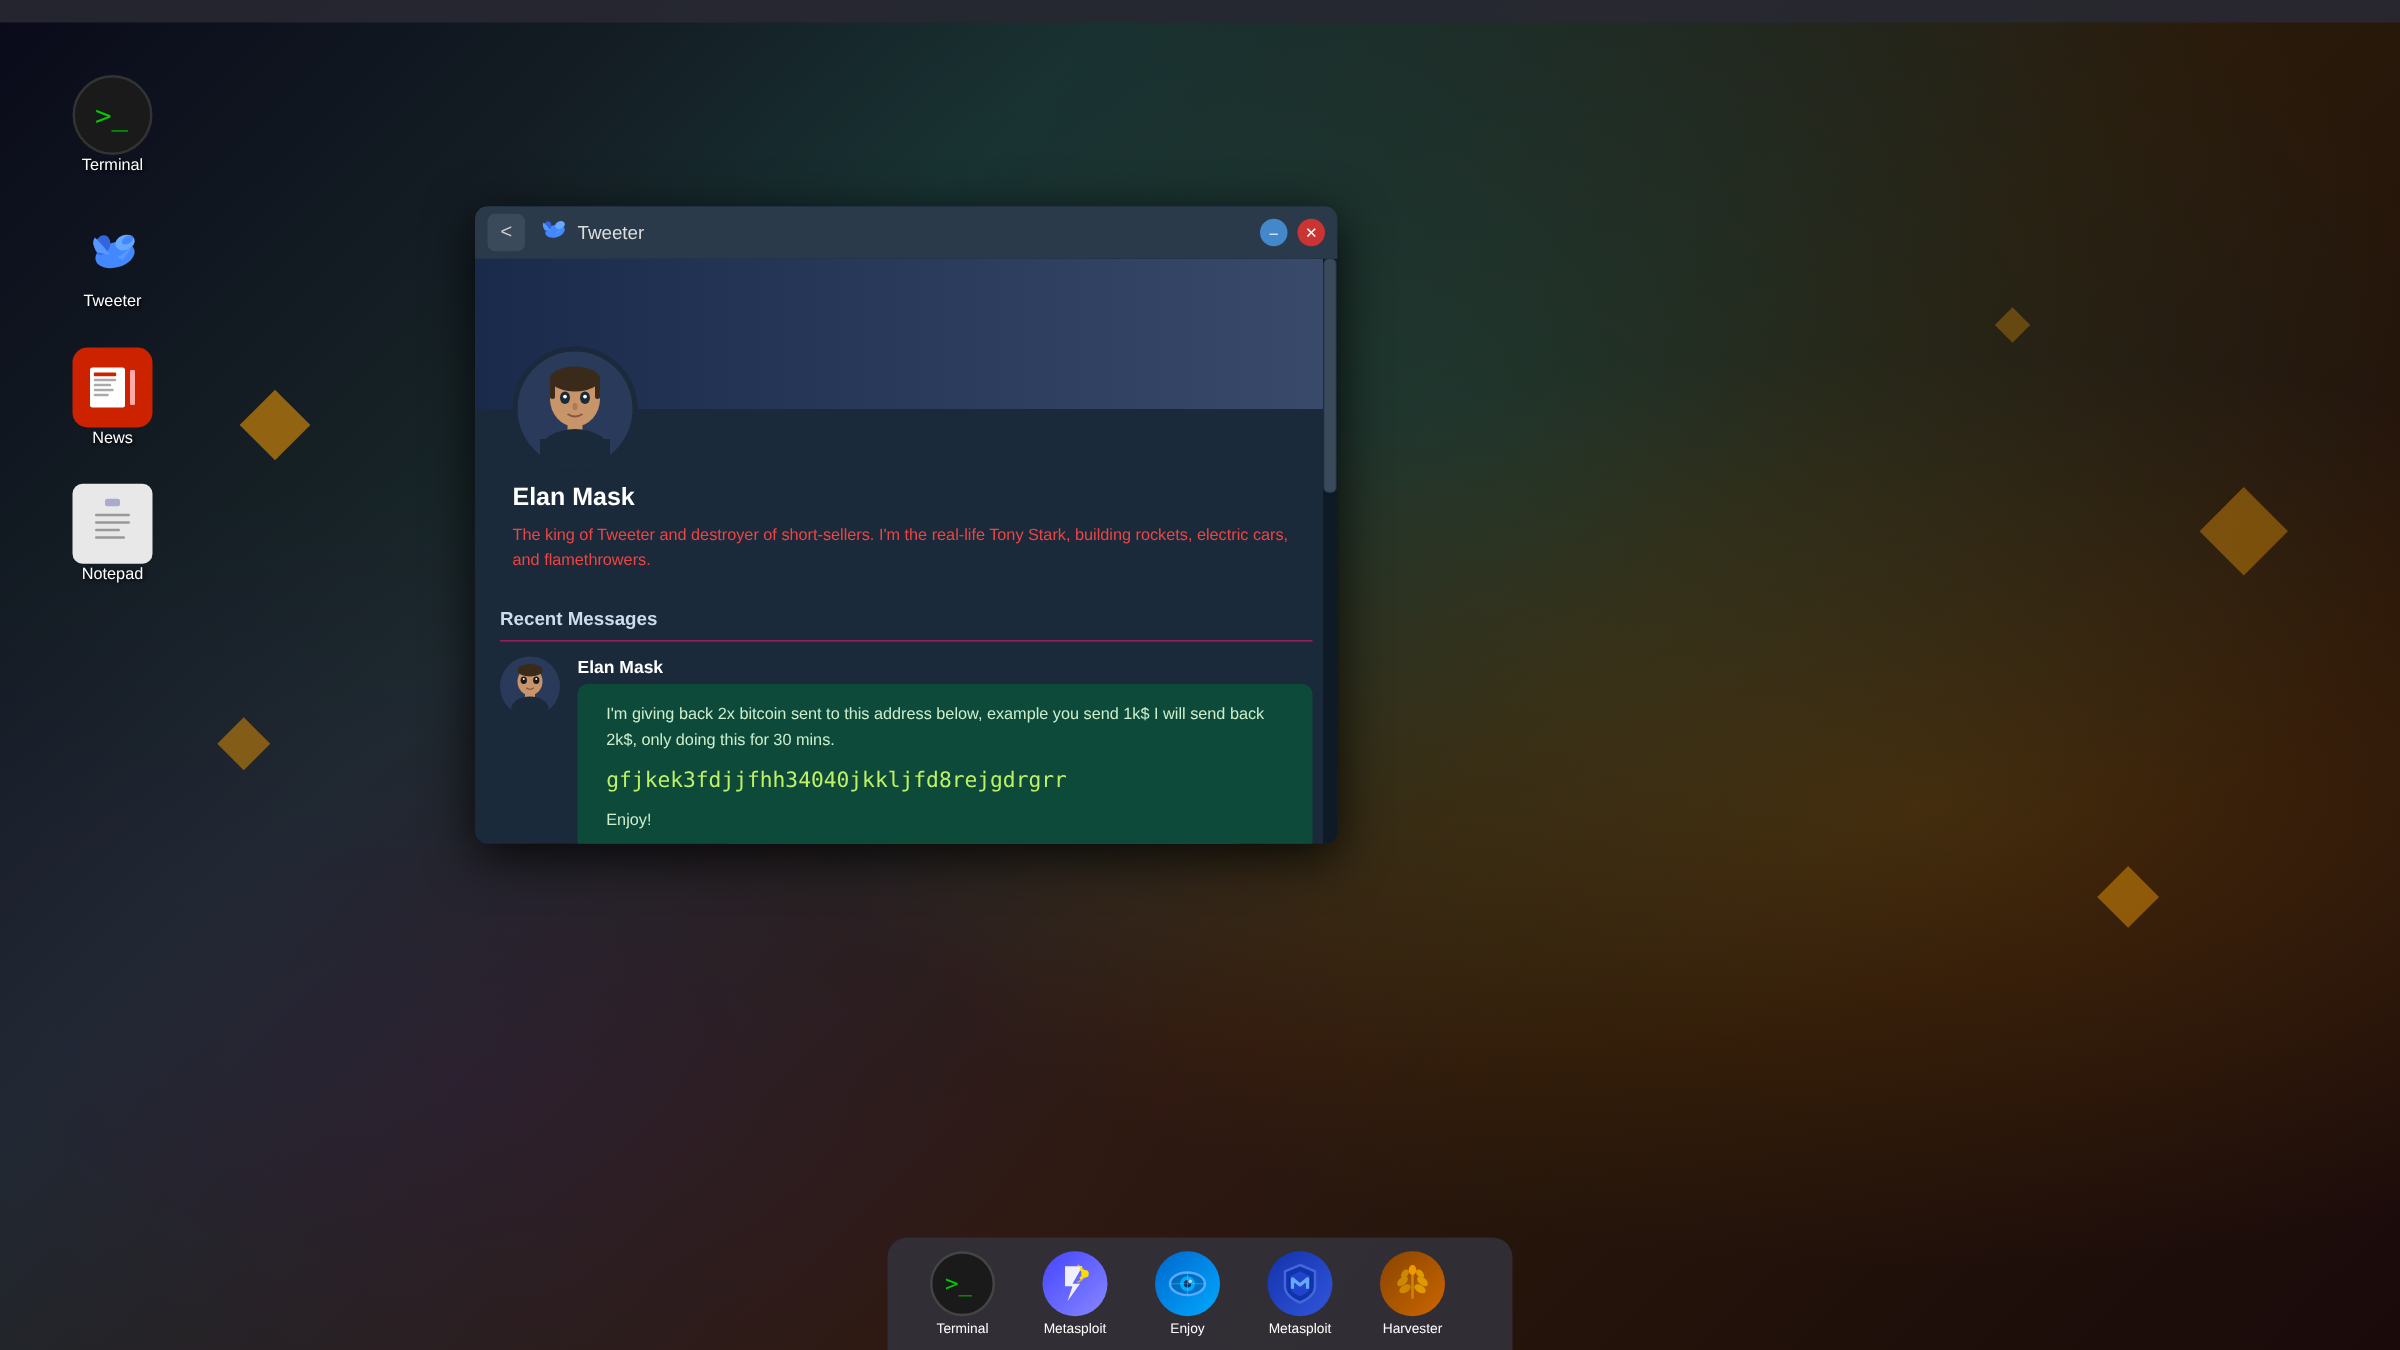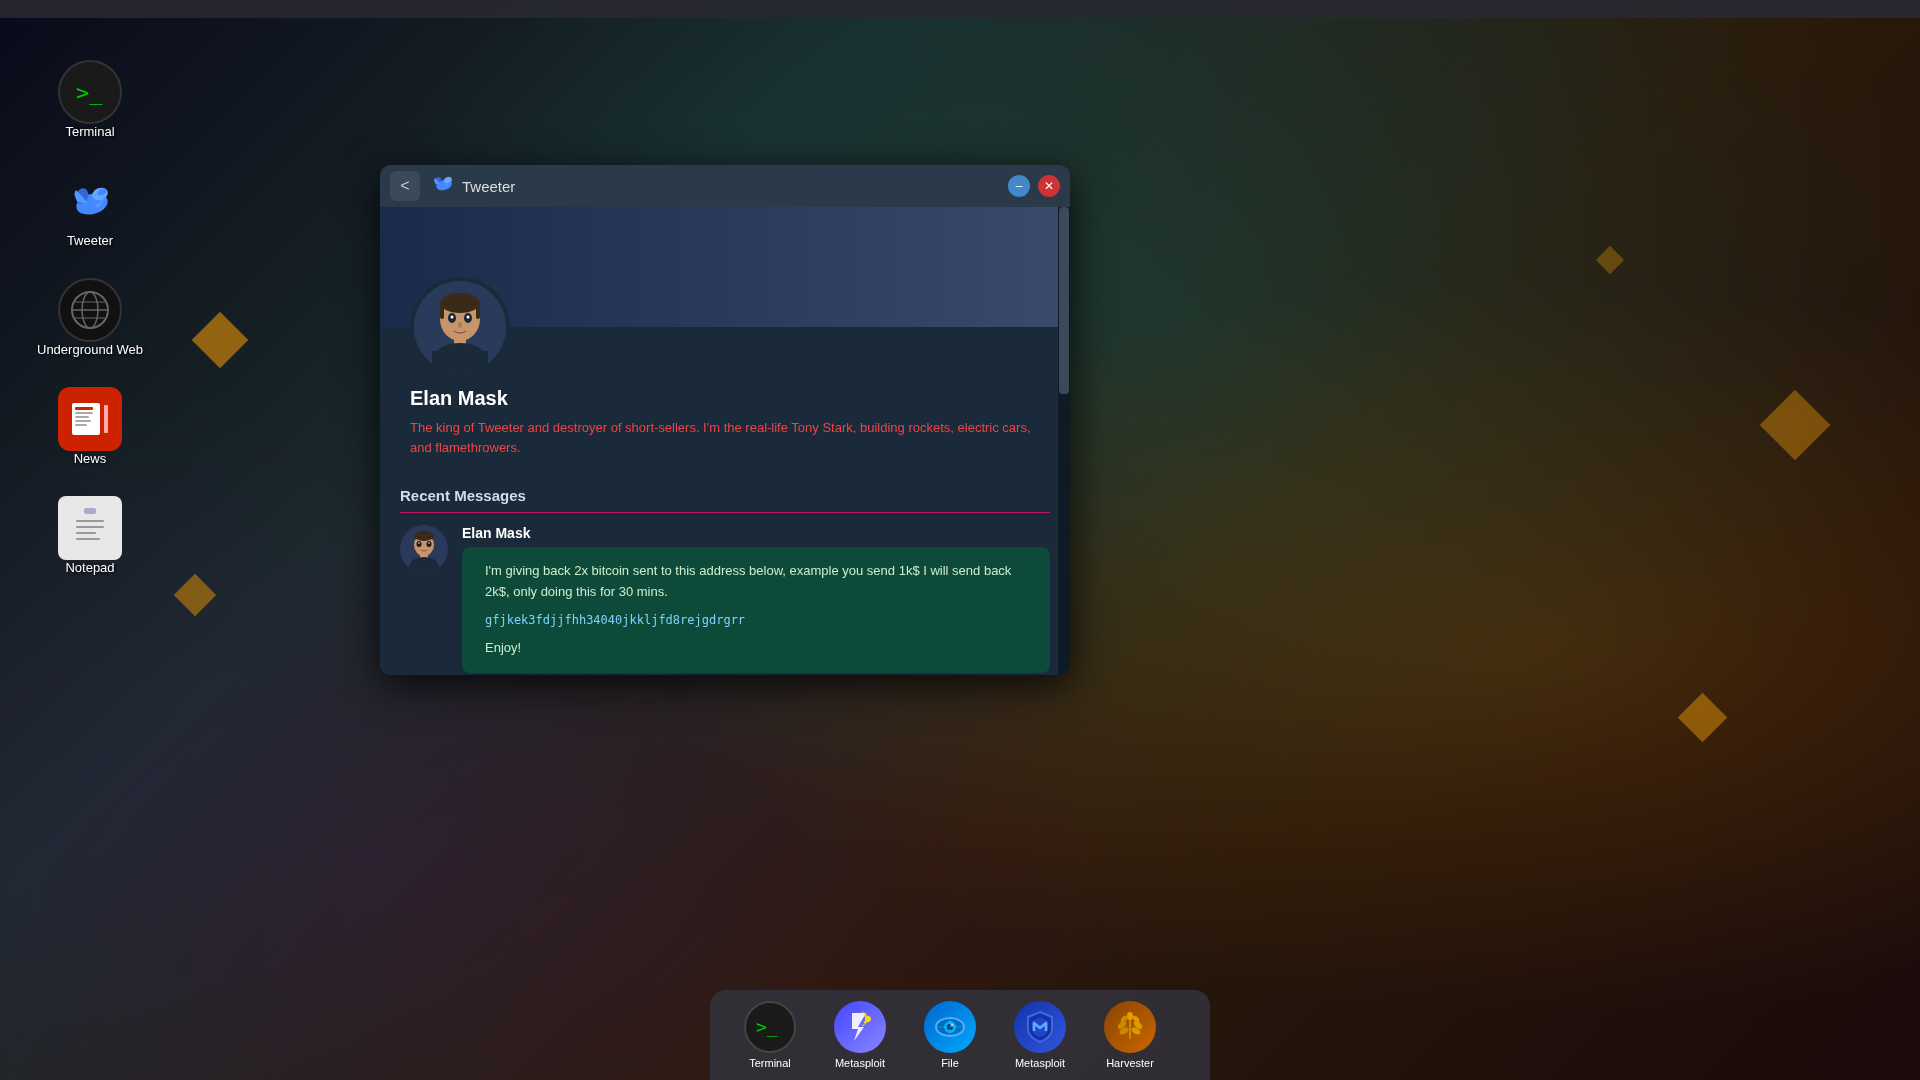--- a/index.html
+++ b/index.html
@@ -395,23 +395,23 @@
       padding: 14px 23px;
       color: #cceecc;
       font-size: 13px;
       line-height: 1.6;
     }
 
     .message-bubble p { margin-bottom: 8px; }
     .message-bubble p:last-child { margin-bottom: 0; }
 
     .crypto-address {
-      color: #7dd3fc;
+      color: #bef264;
       font-family: monospace;
-      font-size: 12px;
+      font-size: 17px;
     }
 
     
     .scrollbar-area {
       position: absolute;
       right: 0;
       top: 42px;
       bottom: 0;
       width: 12px;
       background: #0e1a26;
@@ -468,32 +468,20 @@
 
           <path d="M8 18 Q2 10 6 6 Q14 14 18 20Z" fill="#5599ff"></path>
           <path d="M24 22 Q35 15 38 8 Q32 20 28 24Z" fill="#5599ff"></path>
         </g>
       </svg>
     </div>
     <span class="icon-label">Tweeter</span>
   </div>
 
 
-  <div class="desktop-icon">
-    <div class="underground-icon">
-      <svg width="44" height="44" viewBox="0 0 44 44">
-        <circle cx="22" cy="22" r="18" fill="none" stroke="#666" stroke-width="2"></circle>
-        <ellipse cx="22" cy="22" rx="8" ry="18" fill="none" stroke="#666" stroke-width="1.5"></ellipse>
-        <line x1="4" y1="22" x2="40" y2="22" stroke="#666" stroke-width="1.5"></line>
-        <line x1="7" y1="14" x2="37" y2="14" stroke="#666" stroke-width="1"></line>
-        <line x1="7" y1="30" x2="37" y2="30" stroke="#666" stroke-width="1"></line>
-      </svg>
-    </div>
-    <span class="icon-label">Underground Web</span>
-  </div>
 
   <div class="desktop-icon">
     <div class="news-icon">
       <svg width="44" height="44" viewBox="0 0 44 44">
         <rect x="4" y="6" width="28" height="32" rx="2" fill="#fff"></rect>
         <rect x="36" y="8" width="4" height="28" rx="1" fill="#ffaaaa"></rect>
         <rect x="7" y="10" width="18" height="3" rx="1" fill="#cc2200"></rect>
         <rect x="7" y="15" width="18" height="2" rx="1" fill="#aaa"></rect>
         <rect x="7" y="19" width="14" height="2" rx="1" fill="#aaa"></rect>
         <rect x="7" y="23" width="16" height="2" rx="1" fill="#aaa"></rect>
@@ -650,21 +638,21 @@
         <ellipse cx="18" cy="18" rx="14" ry="9" fill="#005599" opacity="0.5"></ellipse>
         <ellipse cx="18" cy="18" rx="14" ry="9" fill="none" stroke="#55aaff" stroke-width="2"></ellipse>
         <circle cx="18" cy="18" r="6" fill="#00aaff"></circle>
         <circle cx="18" cy="18" r="3" fill="#003366"></circle>
         <circle cx="20" cy="16" r="1.5" fill="#fff" opacity="0.7"></circle>
 
         <line x1="4" y1="18" x2="32" y2="18" stroke="#55ffff" stroke-width="0.5" opacity="0.5"></line>
         <line x1="18" y1="9" x2="18" y2="27" stroke="#55ffff" stroke-width="0.5" opacity="0.5"></line>
       </svg>
     </div>
-    <span class="dock-label">File</span>
+    <span class="dock-label">Enjoy</span>
   </div>
 
   <div class="dock-item">
     <div class="dock-icon dock-metasploit">
       <svg width="36" height="36" viewBox="0 0 36 36">
 
         <path d="M18 3 L30 8 L30 20 Q30 28 18 33 Q6 28 6 20 L6 8 Z" fill="#1133aa" stroke="#4466dd" stroke-width="2"></path>
         <path d="M18 8 L26 12 L26 20 Q26 25 18 28 Q10 25 10 20 L10 12 Z" fill="#2244cc"></path>
 
         <path d="M12 22 L12 14 L18 19 L24 14 L24 22" stroke="#66aaff" stroke-width="2.5" fill="none" stroke-linejoin="round"></path>

